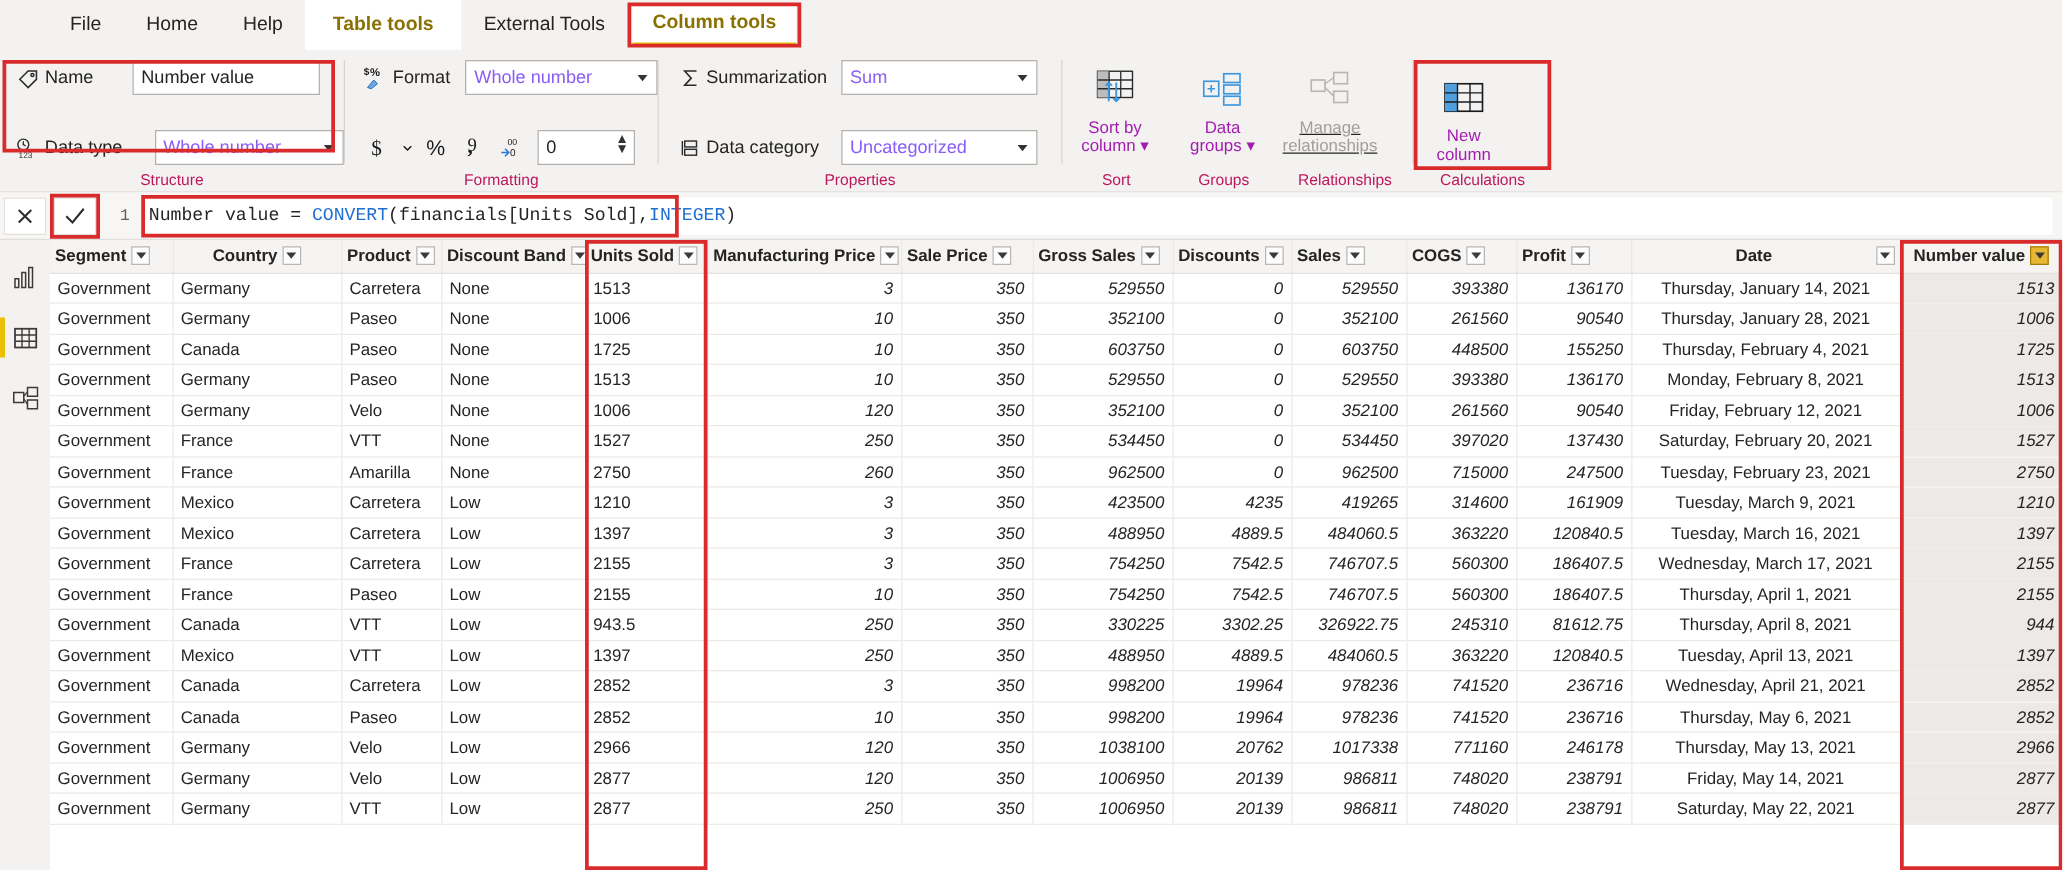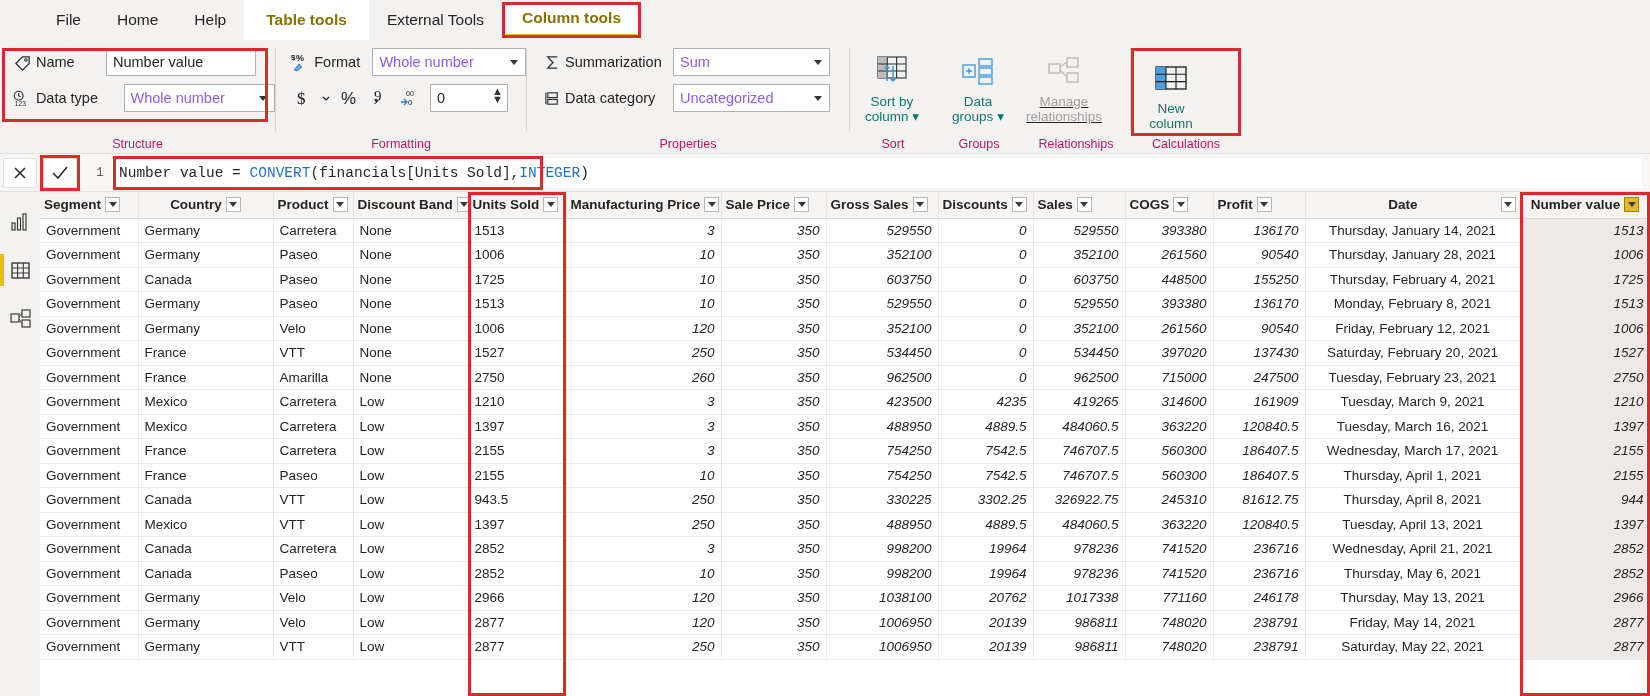--- a/index.html
+++ b/index.html
@@ -62,20 +62,21 @@
     background:#f3f2f1;
     display:flex;
     position:relative;
     border-bottom:1px solid #e1dfdd;
   }
   .rb-group {
     display:flex;
     flex-direction:column;
     position:relative;
     padding:6px 0 0 0;
+    gap:20px;
   }
   .rb-group .grp-label {
     position:absolute;
     bottom:2px;
     left:0; right:0;
     text-align:center;
     font-size:12.5px;
     color:#be185d;
   }
   .rb-sep {
@@ -159,21 +160,21 @@
   .prop-icon { width:26px; display:flex; align-items:center; justify-content:center; }
   .bigbtn {
     width:84px;
     display:flex; flex-direction:column;
     align-items:center;
     padding-top:6px;
     cursor:default;
   }
   .bigbtn .bico { height:40px; display:flex; align-items:center; justify-content:center; }
   .bigbtn .btxt {
-    font-size:13.5px; text-align:center; line-height:15px; color:#0f766e;
+    font-size:13.5px; text-align:center; line-height:15px; color:#a21caf;
     margin-top:2px;
   }
   .bigbtn.disabled .btxt { color:#a19f9d; }
   .grp-sort { width:86px; }
   .grp-groups { width:86px; }
   .grp-rel { width:108px;text-decoration:underline; }
   .grp-calc { width:110px; }
   .newcol-hl {
     border:3px solid #d92b2b;
     padding:2px;

